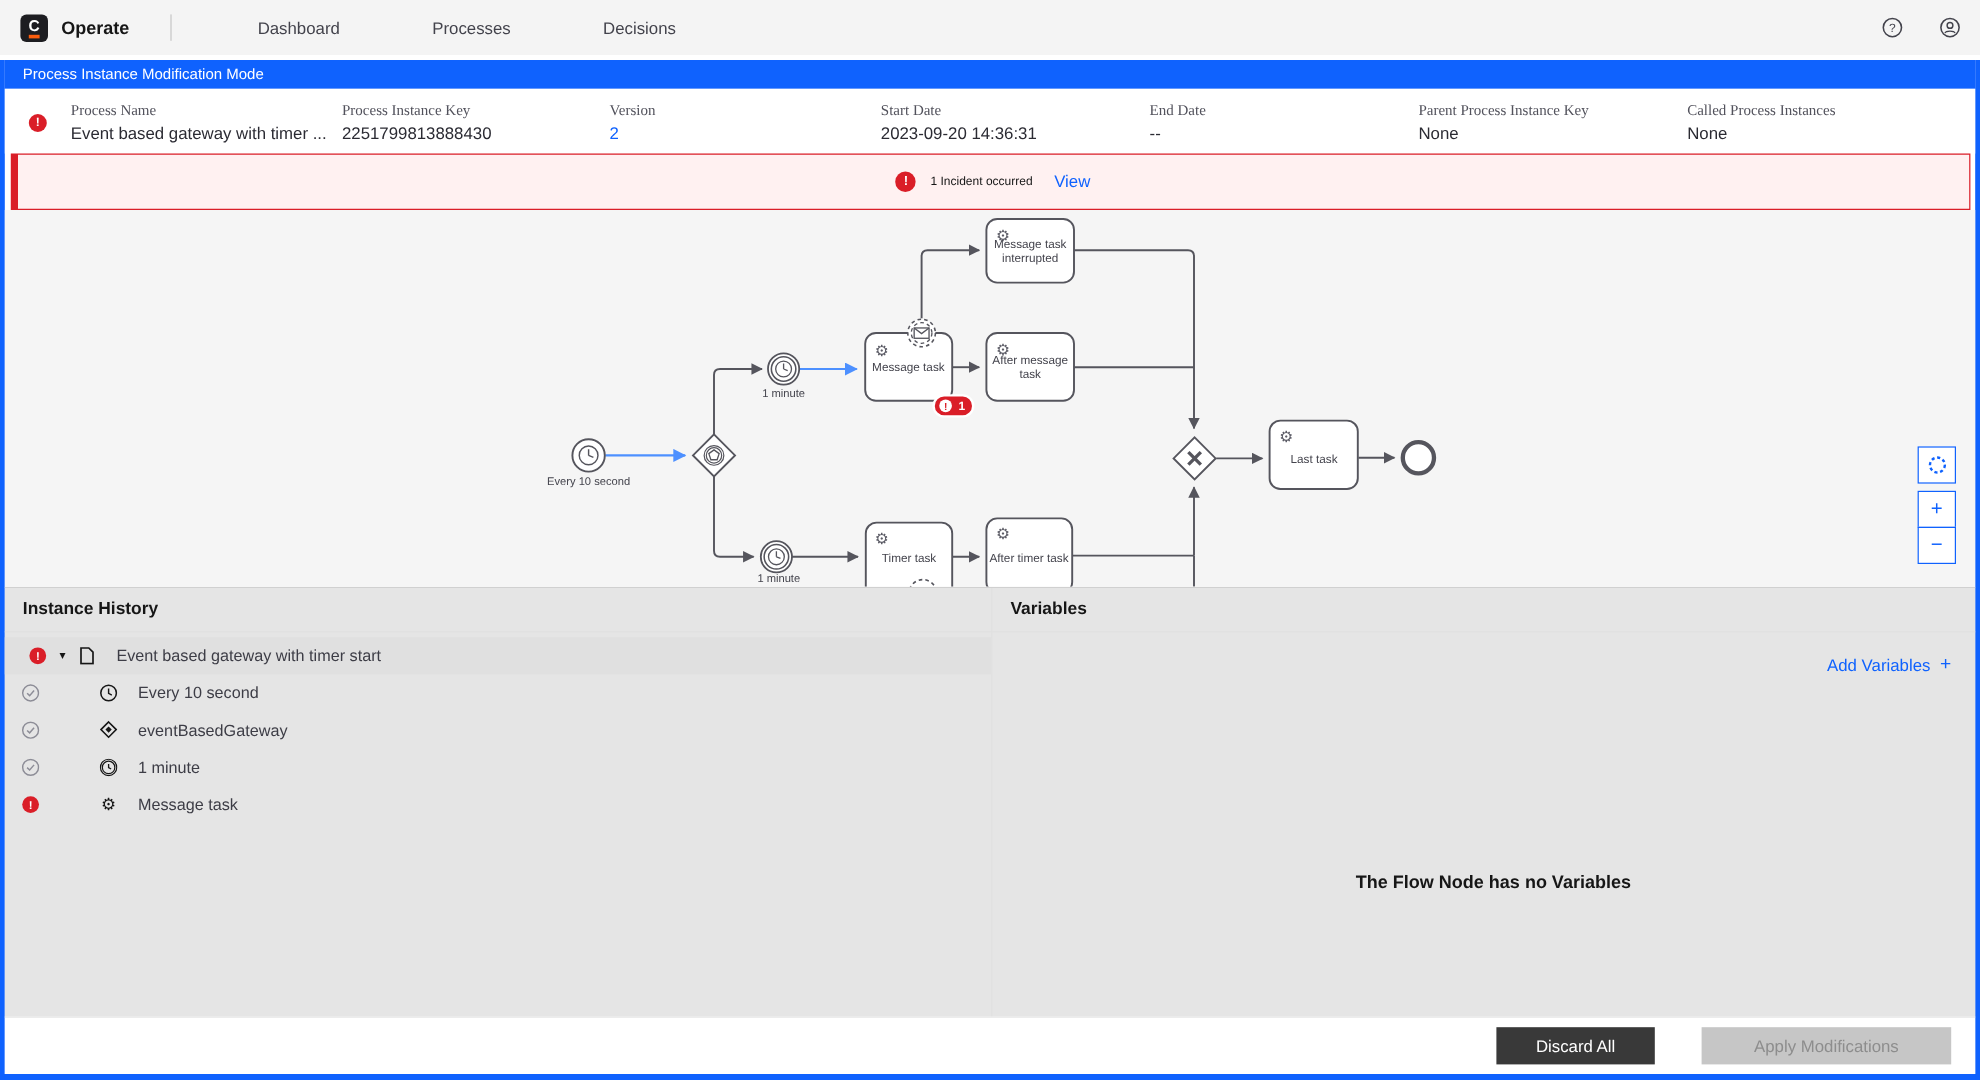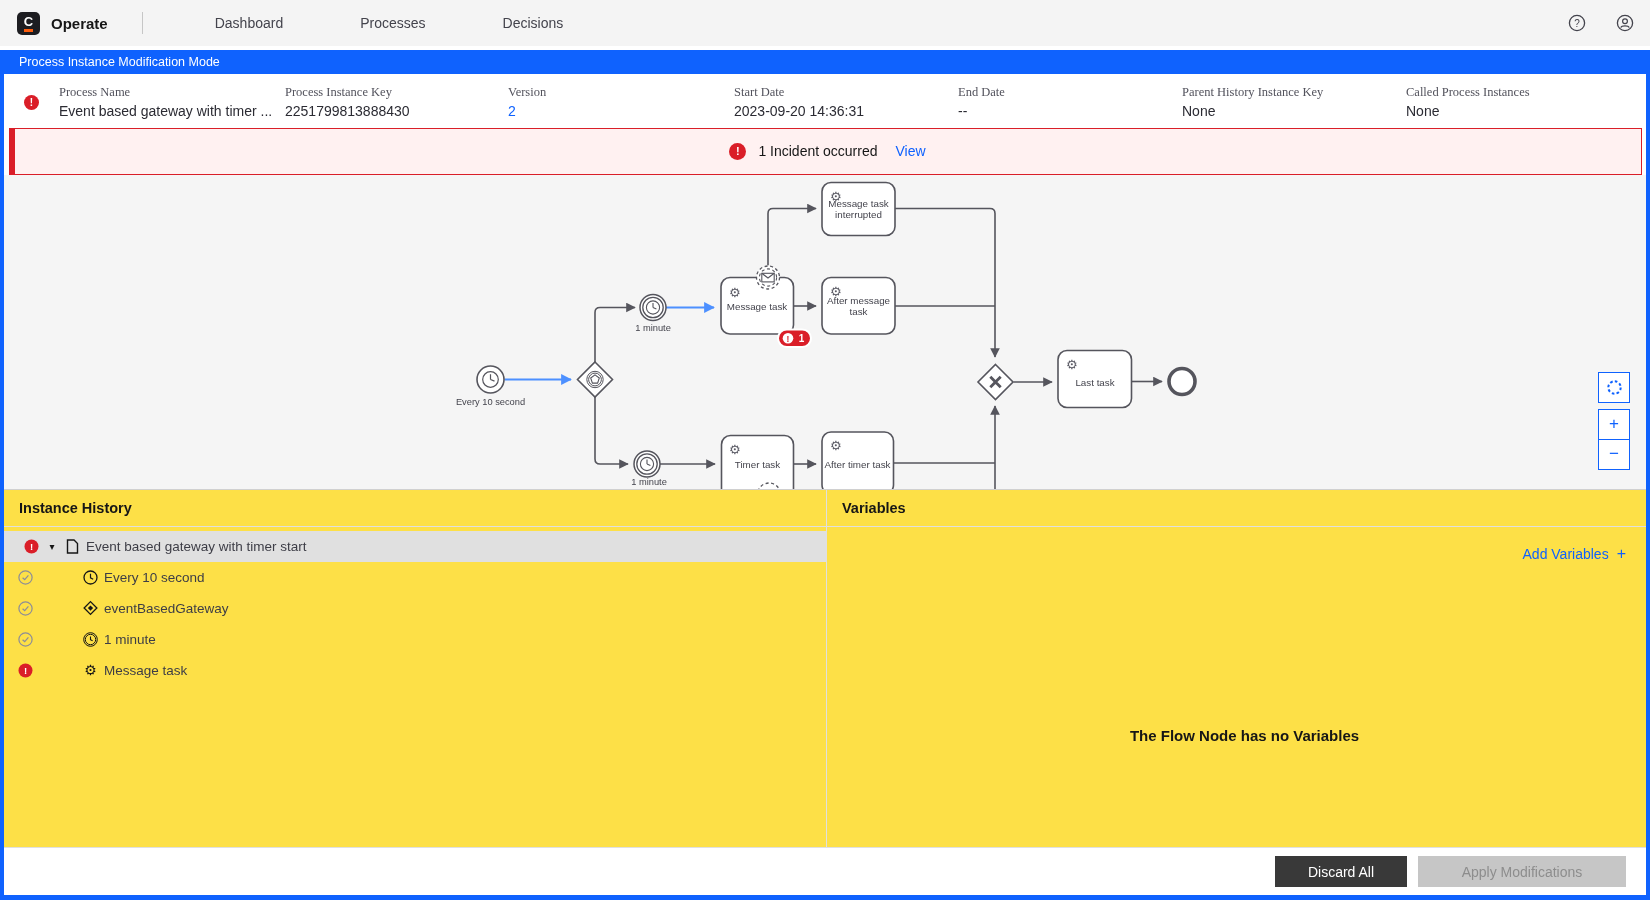--- a/index.html
+++ b/index.html
@@ -35,64 +35,64 @@
   .inst-col .lbl { font-size:12.5px; color:#52525c;font-family:Liberation Serif, serif; }
   .inst-col .val { font-size:14px; color:#2b2b33; margin-top:3px; white-space:nowrap; }
   .inst-col .val.link { color:#0f62fe; cursor:pointer; }
 
   
   .incident-bar { height:47px; margin:0 4.5px; background:#fff1f1; border:1px solid #da1e28;
     border-left:6px solid #da1e28; display:flex; align-items:center; justify-content:center;
     gap:12px; flex:0 0 auto; }
   .inc-icon { width:17px; height:17px; border-radius:50%; background:#da1e28; color:#fff;
     font-size:11px; font-weight:bold; display:flex; align-items:center; justify-content:center; }
-  .inc-text { font-size:14px; color:#161616; }
+  .inc-text { font-size:10px; color:#161616; }
   .inc-view { font-size:14px; color:#0f62fe; cursor:pointer; margin-left:6px; }
 
   
   .canvas { height:314px; background:#f5f5f5; position:relative; overflow:hidden; flex:0 0 auto; }
   .zoom-controls { position:absolute; right:16px; top:197px; display:flex; flex-direction:column; }
   .zbtn { width:32px; height:31px; background:#fff; border:1px solid #0f62fe; color:#0f62fe;
     font-size:17px; display:flex; align-items:center; justify-content:center; cursor:pointer; }
   .zbtn.reset { margin-bottom:6px; }
   .zbtn.zout { margin-top:-1px; }
   .bpmn-label { font-size:9.8px; fill:#44444d; }
   .bpmn-label-sm { font-size:9.3px; fill:#44444d; }
 
   
-  .panels { height:358.5px; display:flex; border-top:1px solid #d0d0d0; flex:0 0 auto; background:#fde047; }
+  .panels { height:358.5px; display:flex; border-top:1px solid #d0d0d0; flex:0 0 auto; background:#e5e5e5; }
   .panel-left { width:823px; border-right:1px solid #e0e0e0; display:flex; flex-direction:column; }
   .panel-right { flex:1; display:flex; flex-direction:column; }
   .panel-head { height:37px; border-bottom:1px solid #e0e0e0; display:flex; align-items:center;
     padding-left:15px; font-size:14.5px; font-weight:bold; color:#161616; flex:0 0 auto; }
   .history-rows { padding-top:4px; }
   .h-row { height:31px; display:flex; align-items:center; font-size:13.5px; color:#3d3d46; cursor:pointer; }
   .h-row.selected { background:#e0e0e0; }
   .h-row .sticon { width:15px; margin-left:14px; display:flex; justify-content:center; flex:0 0 auto; }
   .h-row.selected .sticon { margin-left:20px; }
   .h-row .caret { width:10px; margin-left:8px; font-size:10px; color:#161616; flex:0 0 auto; text-align:center; }
   .h-row .nodeicon { width:15px; display:flex; justify-content:center; flex:0 0 auto; }
   .h-row.selected .nodeicon { margin-left:8px; }
   .h-row:not(.selected) .nodeicon { margin-left:50px; }
-  .h-row .rlabel { margin-left:6px; white-space:nowrap; }
+  .h-row .rlabel { margin-left:17px; white-space:nowrap; }
 
   .vars-body { position:relative; flex:1; }
   .add-var { position:absolute; top:18px; right:20px; color:#0f62fe; font-size:14px; cursor:pointer;
     display:flex; align-items:center; gap:8px; }
   .add-var .plus { font-size:16px; }
   .vars-empty { position:absolute; left:16px; right:0; top:200px; text-align:center;
     font-size:15px; font-weight:bold; color:#161616; }
 
   
   .footerbar { height:48px; border-top:1px solid #e0e0e0; background:#fff; display:flex;
     align-items:center; justify-content:flex-end; padding-right:20px; gap:11px; flex:0 0 auto; }
   .btn { height:31px; font-size:14px; border:none; cursor:pointer;
     font-family:"Liberation Sans",sans-serif; }
   .btn-discard { width:132px; background:#393939; color:#fff; }
-  .btn-apply { width:208px; background:#c6c6c6; color:#8d8d8d; cursor:default; }
+  .btn-apply { width:208px; background:#c6c6c6; color:#8d8d8d; cursor:default;margin-left:28px; }
 </style>
 </head>
 <body>
 
 <header class="topnav">
   <div class="logo">
     <span class="c">C</span>
     <span class="bar"></span>
   </div>
   <span class="brand">Operate</span>
@@ -140,21 +140,21 @@
     </div>
     <div class="inst-col" style="width:224px">
       <div class="lbl">Start Date</div>
       <div class="val">2023-09-20 14:36:31</div>
     </div>
     <div class="inst-col" style="width:224px">
       <div class="lbl">End Date</div>
       <div class="val">--</div>
     </div>
     <div class="inst-col" style="width:224px">
-      <div class="lbl">Parent History Instance Key</div>
+      <div class="lbl">Parent Process Instance Key</div>
       <div class="val">None</div>
     </div>
     <div class="inst-col" style="flex:1">
       <div class="lbl">Called Process Instances</div>
       <div class="val">None</div>
     </div>
   </section>
 
   <div class="incident-bar">
     <span class="inc-icon">!</span>

